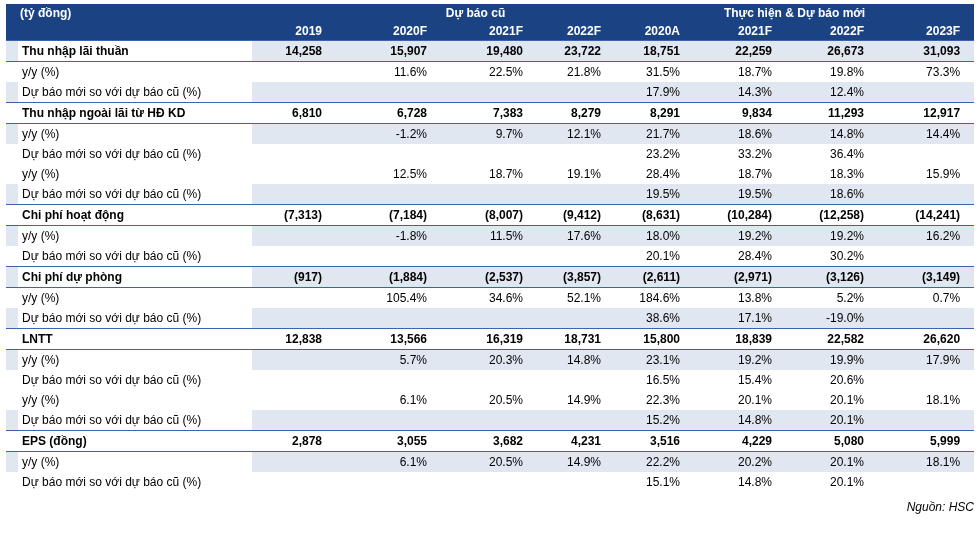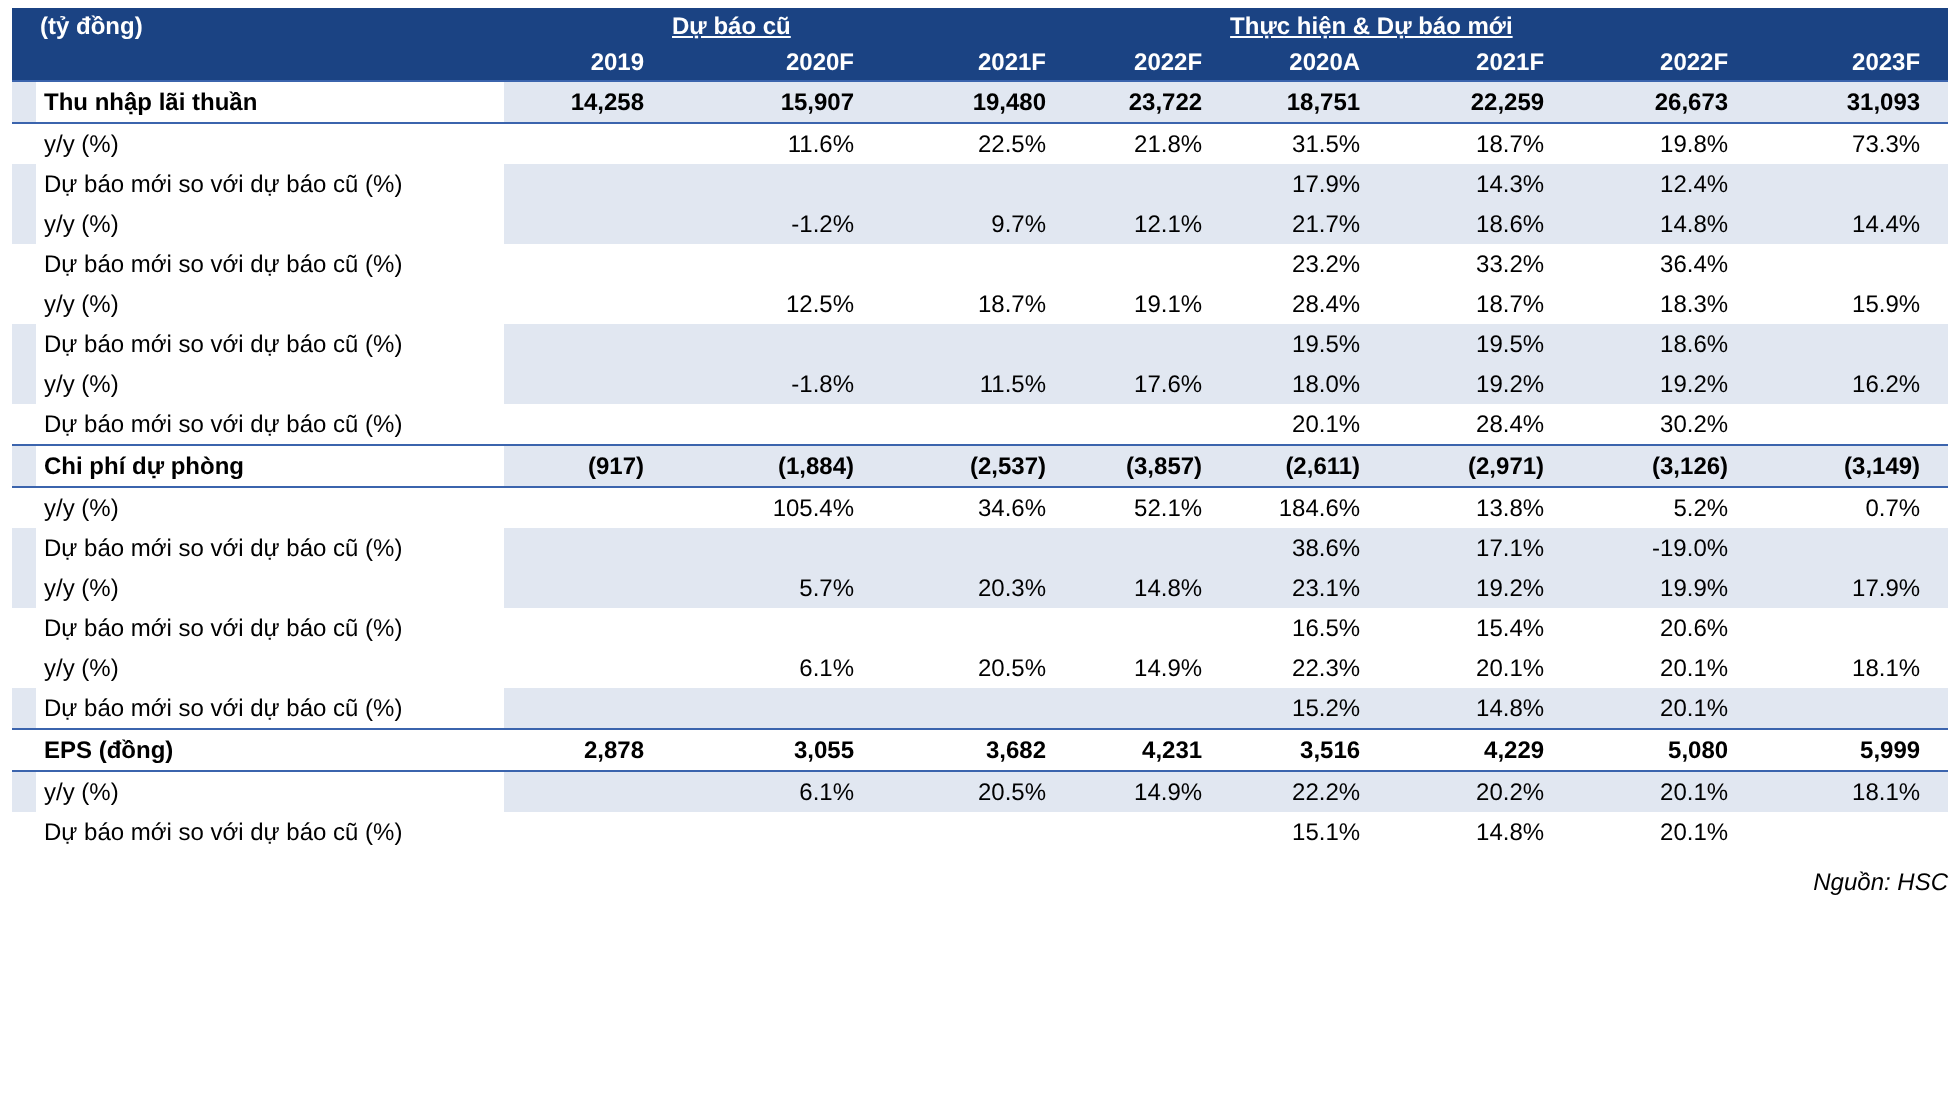--- a/index.html
+++ b/index.html
@@ -29,21 +29,21 @@
   col.c5{width:79px;} col.c6{width:92px;} col.c7{width:92px;} col.c8{width:96px;}
   thead td{
     background:var(--header-bg);
     color:var(--header-text);
     font-weight:bold;
     height:18px;
     padding:0;
     white-space:nowrap;
   }
   thead .unit{ text-align:left; padding-left:14px;}
-  thead .grp{ text-decoration:underline;}
+  thead .grp{ text-align:center;}
   thead .yr{ text-align:right; padding-right:14px;}
   tbody td{
     height:20px;
     padding:0;
     white-space:nowrap;
     overflow:hidden;
   }
   td.label{ text-align:left; padding-left:16px;}
   td.num{ text-align:right; padding-right:14px;}
   tr.band td{ background:var(--band);}
@@ -120,20 +120,31 @@
           <td class="label">Dự báo mới so với dự báo cũ (%)</td>
           <td class="num"></td>
           <td class="num"></td>
           <td class="num"></td>
           <td class="num"></td>
           <td class="num">17.9%</td>
           <td class="num">14.3%</td>
           <td class="num">12.4%</td>
           <td class="num"></td>
         </tr>
+        <tr class="main-row">
+          <td class="label">Thu nhập ngoài lãi từ HĐ KD</td>
+          <td class="num">6,810</td>
+          <td class="num">6,728</td>
+          <td class="num">7,383</td>
+          <td class="num">8,279</td>
+          <td class="num">8,291</td>
+          <td class="num">9,834</td>
+          <td class="num">11,293</td>
+          <td class="num">12,917</td>
+        </tr>
         <tr class="sub-row band">
           <td class="label">y/y (%)</td>
           <td class="num"></td>
           <td class="num">-1.2%</td>
           <td class="num">9.7%</td>
           <td class="num">12.1%</td>
           <td class="num">21.7%</td>
           <td class="num">18.6%</td>
           <td class="num">14.8%</td>
           <td class="num">14.4%</td>
@@ -163,20 +174,31 @@
         <tr class="sub-row band">
           <td class="label">Dự báo mới so với dự báo cũ (%)</td>
           <td class="num"></td>
           <td class="num"></td>
           <td class="num"></td>
           <td class="num"></td>
           <td class="num">19.5%</td>
           <td class="num">19.5%</td>
           <td class="num">18.6%</td>
           <td class="num"></td>
+        </tr>
+        <tr class="main-row">
+          <td class="label">Chi phí hoạt động</td>
+          <td class="num">(7,313)</td>
+          <td class="num">(7,184)</td>
+          <td class="num">(8,007)</td>
+          <td class="num">(9,412)</td>
+          <td class="num">(8,631)</td>
+          <td class="num">(10,284)</td>
+          <td class="num">(12,258)</td>
+          <td class="num">(14,241)</td>
         </tr>
         <tr class="sub-row band">
           <td class="label">y/y (%)</td>
           <td class="num"></td>
           <td class="num">-1.8%</td>
           <td class="num">11.5%</td>
           <td class="num">17.6%</td>
           <td class="num">18.0%</td>
           <td class="num">19.2%</td>
           <td class="num">19.2%</td>
@@ -219,20 +241,31 @@
           <td class="label">Dự báo mới so với dự báo cũ (%)</td>
           <td class="num"></td>
           <td class="num"></td>
           <td class="num"></td>
           <td class="num"></td>
           <td class="num">38.6%</td>
           <td class="num">17.1%</td>
           <td class="num">-19.0%</td>
           <td class="num"></td>
         </tr>
+        <tr class="main-row">
+          <td class="label">LNTT</td>
+          <td class="num">12,838</td>
+          <td class="num">13,566</td>
+          <td class="num">16,319</td>
+          <td class="num">18,731</td>
+          <td class="num">15,800</td>
+          <td class="num">18,839</td>
+          <td class="num">22,582</td>
+          <td class="num">26,620</td>
+        </tr>
         <tr class="sub-row band">
           <td class="label">y/y (%)</td>
           <td class="num"></td>
           <td class="num">5.7%</td>
           <td class="num">20.3%</td>
           <td class="num">14.8%</td>
           <td class="num">23.1%</td>
           <td class="num">19.2%</td>
           <td class="num">19.9%</td>
           <td class="num">17.9%</td>

